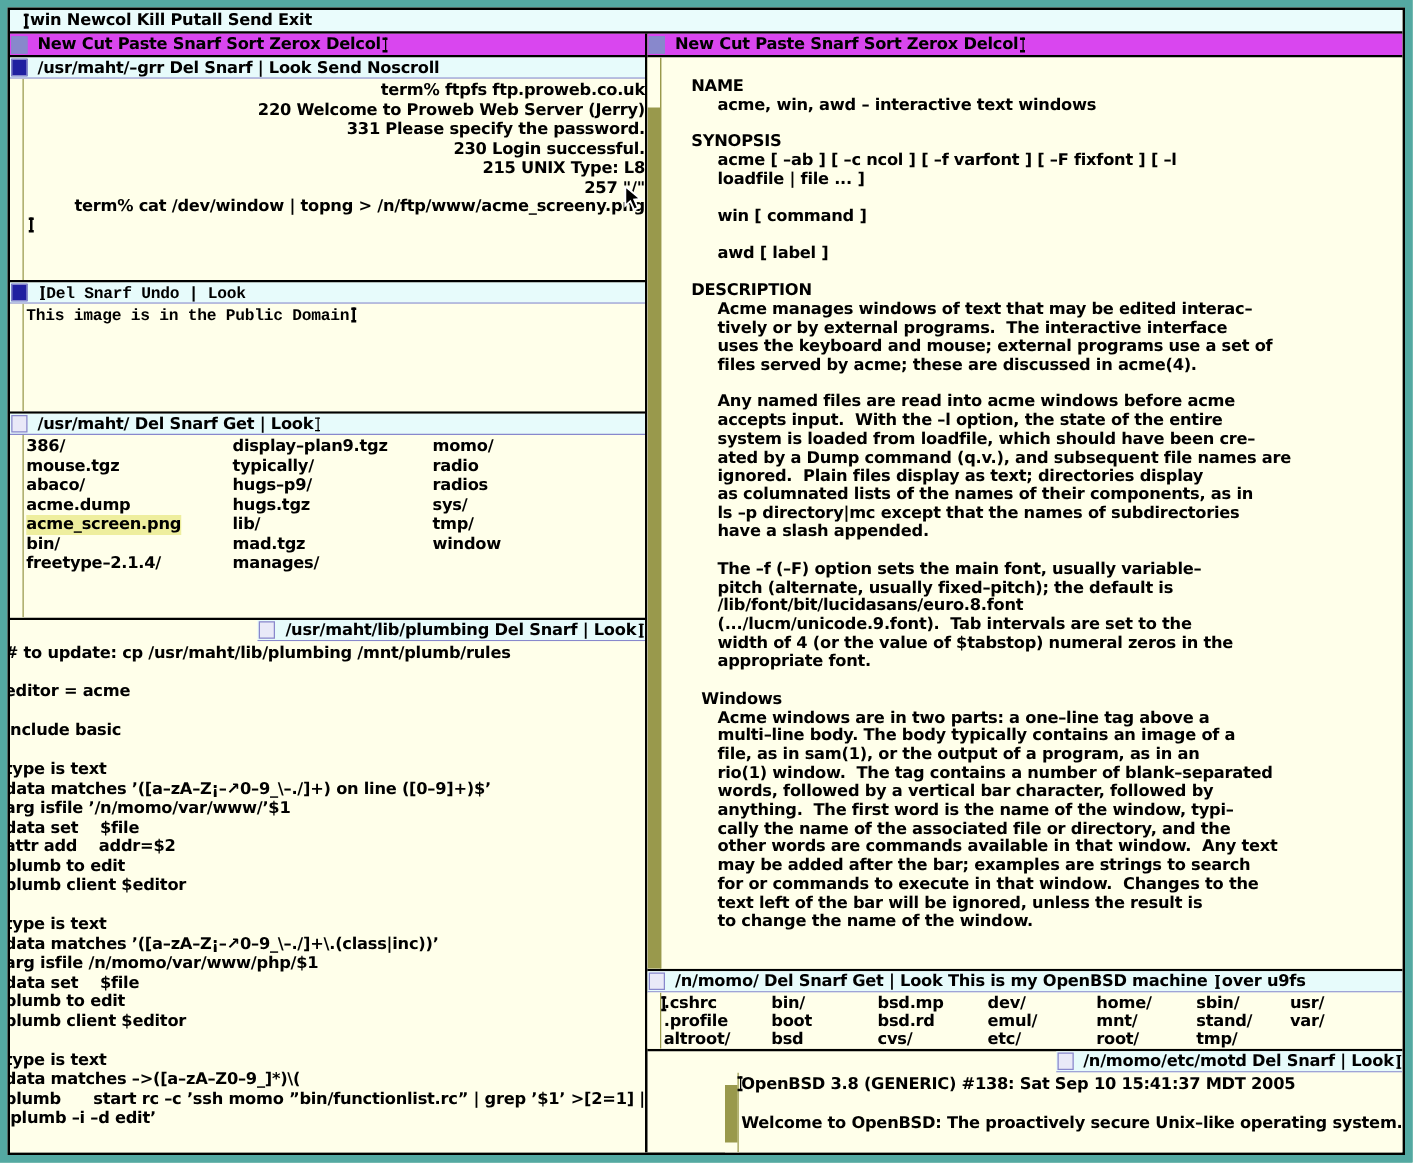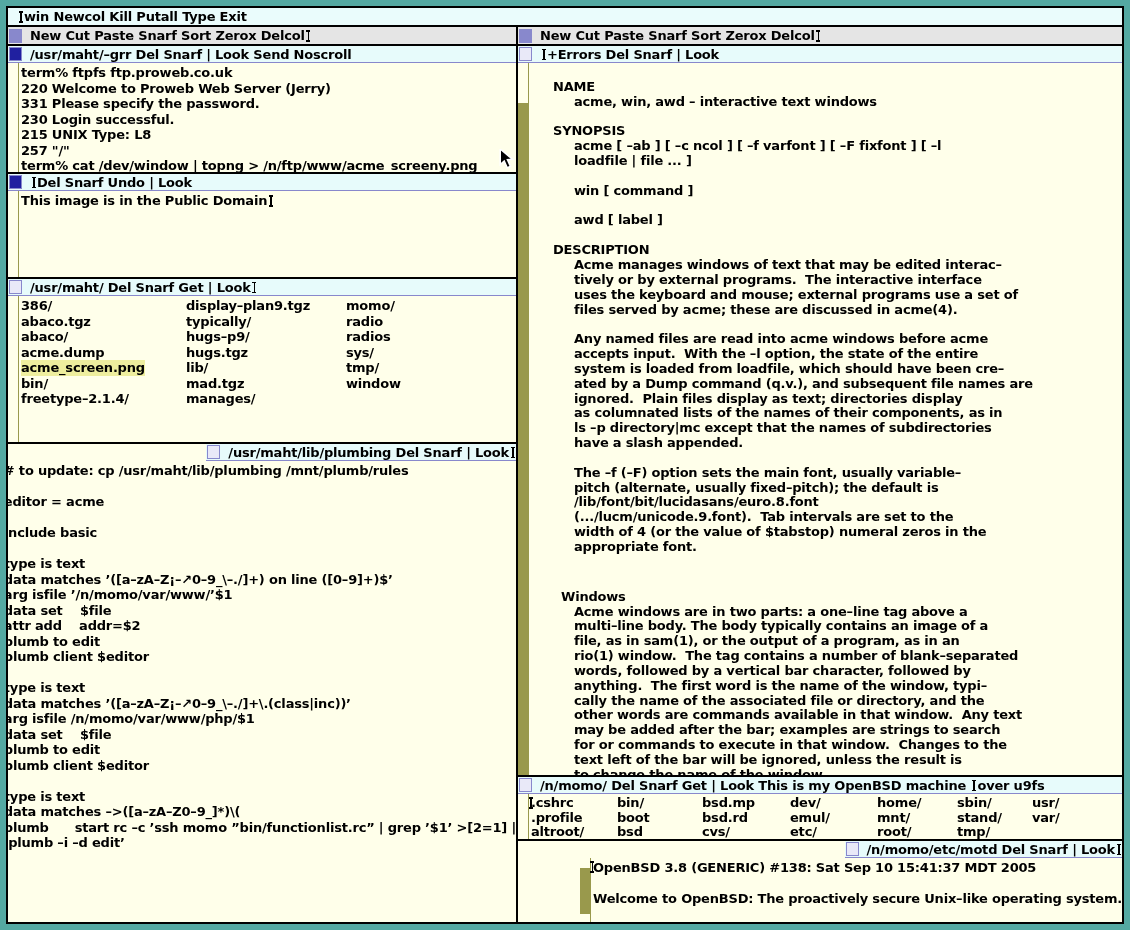--- a/index.html
+++ b/index.html
@@ -4,105 +4,105 @@
 <style>
   html,body{margin:0;padding:0;background:#54a9a2;}
   .screen{position:relative;width:1130px;height:930px;background:#54a9a2;overflow:hidden;
     font-family:"DejaVu Sans",sans-serif;font-weight:bold;font-size:13px;color:#000;letter-spacing:-0.2px;}
   .frame{position:absolute;left:6px;top:6px;right:6px;bottom:6px;border:2px solid #000;
     background:#ffffea;display:flex;flex-direction:column;overflow:hidden;}
   .menu{height:17px;background:#eafcfc;line-height:16px;padding-left:9px;white-space:pre;flex:none;display:flex;align-items:center;}
   .cols{flex:1;border-top:2px solid #000;display:flex;min-height:0;}
   .col{display:flex;flex-direction:column;min-width:0;min-height:0;}
   .divider{width:2px;background:#000;flex:none;}
-  .coltag{height:17px;flex:none;background:#e5e5e5;display:flex;align-items:center;white-space:pre;}
+  .coltag{height:17px;flex:none;background:#d946ef;display:flex;align-items:center;white-space:pre;}
   .win{border-top:2px solid #000;box-sizing:border-box;display:flex;flex-direction:column;min-height:0;flex:none;}
   .win.grow{flex:1;align-items:flex-end;}
   .tag{height:17px;flex:none;background:#e7fbfb;border-bottom:1px solid #8888cc;display:flex;align-items:center;white-space:pre;position:relative;box-sizing:border-box;}
   .dragbox{width:11px;height:12px;border:1px solid #8888cc;margin:0 8px 0 1px;flex:none;background:#e9e9f8;}
   .dragbox.dirty{background:#2020a0;}
   .dragbox.colbox{background:#8888cc;}
   .wbody{flex:1;display:flex;position:relative;background:#ffffea;overflow:hidden;min-height:0;}
   .sbar{width:10px;flex:none;background:#ffffea;border-right:1px solid #99994c;position:relative;}
   .sbar.trough{background:#99994c;}
   .sthumb{position:absolute;top:0;left:0;right:0;height:40px;background:#ffffea;}
   .sbar.motd::after{content:"";position:absolute;left:0;right:0;top:10px;height:46px;background:#99994c;}
   .btext{flex:1;padding:2px 0 0 2px;line-height:15.5px;white-space:pre;overflow:hidden;}
   .btext div{min-height:15.5px;}
   .errors .btext{line-height:14.85px;}
   .errors .btext div{min-height:14.85px;}
   .errors .btext div.mi0{padding-left:22px;}
   .errors .btext div.mi1{padding-left:43px;}
-  .errors .btext div.mi2{padding-left:30px;margin-top:20px;}
+  .errors .btext div.mi2{padding-left:30px;}
   .listing{flex:1;display:flex;padding:2px 0 0 2px;white-space:pre;line-height:15.5px;overflow:hidden;}
   .listing .lcol{flex:none;}
   .listing .lcol div{min-height:15.5px;}
   .momo .listing{line-height:14.6px;}
   .momo .listing .lcol div{min-height:14.6px;}
   .listing .sel{background:#eeee9e;width:max-content;padding-right:0;}
   .caret{position:relative;display:inline-block;width:7px;height:13px;vertical-align:-2px;flex:none;}
   .caret::before{content:"";position:absolute;left:3px;top:1px;bottom:1px;width:1.5px;background:#000;}
   .caret::after{content:"";position:absolute;left:1.5px;right:1.5px;top:1px;height:1.5px;background:#000;box-shadow:0 10px 0 #000;}
   .caret.abs{position:absolute;z-index:3;}
   .mousecursor{position:absolute;left:499px;top:149px;z-index:10;}
 </style>
 </head>
 <body>
 
 <div class="screen">
   <div class="frame">
 
     <div class="menu">
       <span class="caret"></span>
-      <span>win Newcol Kill Putall Type Exit</span>
+      <span>win Newcol Kill Putall Send Exit</span>
     </div>
 
     <div class="cols">
 
       <div class="col" style="width:508px;flex:none;">
         <div class="coltag">
           <span class="dragbox colbox"></span>
           <span>New Cut Paste Snarf Sort Zerox Delcol</span>
           <span class="caret"></span>
         </div>
 
-        <div class="win" style="height:128px;">
+        <div class="win" style="height:180px;text-align:right;">
           <div class="tag">
             <span class="dragbox dirty"></span>
             <span>/usr/maht/–grr Del Snarf | Look Send Noscroll</span>
           </div>
           <div class="wbody">
             <div class="sbar"></div>
             <div class="btext"><div>term% ftpfs ftp.proweb.co.uk</div><div>220 Welcome to Proweb Web Server (Jerry)</div><div>331 Please specify the password.</div><div>230 Login successful.</div><div>215 UNIX Type: L8</div><div>257 "/"</div><div>term% cat /dev/window | topng &gt; /n/ftp/www/acme_screeny.png</div></div>
             <span class="caret abs" style="left:13px;top:110px;"></span>
           </div>
         </div>
 
-        <div class="win" style="height:105px;">
+        <div class="win" style="height:105px;font-family:Liberation Mono, monospace;">
           <div class="tag">
             <span class="dragbox dirty"></span>
             <span class="caret"></span>
             <span>Del Snarf Undo | Look</span>
           </div>
           <div class="wbody">
             <div class="sbar"></div>
             <div class="btext"><div><span>This image is in the Public Domain</span><span class="caret"></span></div></div>
           </div>
         </div>
 
         <div class="win" style="height:165px;">
           <div class="tag">
             <span class="dragbox"></span>
             <span>/usr/maht/ Del Snarf Get | Look</span>
             <span class="caret"></span>
           </div>
           <div class="wbody">
             <div class="sbar"></div>
             <div class="listing">
-              <div class="lcol" style="width:165px;"><div>386/</div><div>abaco.tgz</div><div>abaco/</div><div>acme.dump</div><div class="sel">acme_screen.png</div><div>bin/</div><div>freetype–2.1.4/</div></div>
+              <div class="lcol" style="width:165px;"><div>386/</div><div>mouse.tgz</div><div>abaco/</div><div>acme.dump</div><div class="sel">acme_screen.png</div><div>bin/</div><div>freetype–2.1.4/</div></div>
               <div class="lcol" style="width:160px;"><div>display–plan9.tgz</div><div>typically/</div><div>hugs–p9/</div><div>hugs.tgz</div><div>lib/</div><div>mad.tgz</div><div>manages/</div></div>
               <div class="lcol"><div>momo/</div><div>radio</div><div>radios</div><div>sys/</div><div>tmp/</div><div>window</div></div>
             </div>
           </div>
         </div>
 
         <div class="win grow">
           <div class="tag">
             <span class="dragbox"></span>
             <span>/usr/maht/lib/plumbing Del Snarf | Look</span>
@@ -119,25 +119,20 @@
       <div class="divider"></div>
 
       <div class="col" style="flex:1;">
         <div class="coltag">
           <span class="dragbox colbox"></span>
           <span>New Cut Paste Snarf Sort Zerox Delcol</span>
           <span class="caret"></span>
         </div>
 
         <div class="win errors" style="height:731px;">
-          <div class="tag">
-            <span class="dragbox"></span>
-            <span class="caret"></span>
-            <span>+Errors Del Snarf | Look</span>
-          </div>
           <div class="wbody">
             <div class="sbar trough">
                 <div class="sthumb"></div>
               </div>
             <div class="btext"><div class="b">&nbsp;</div><div class="mi0">NAME</div><div class="mi1">acme, win, awd – interactive text windows</div><div class="b">&nbsp;</div><div class="mi0">SYNOPSIS</div><div class="mi1">acme [ –ab ] [ –c ncol ] [ –f varfont ] [ –F fixfont ] [ –l</div><div class="mi1">loadfile | file ... ]</div><div class="b">&nbsp;</div><div class="mi1">win [ command ]</div><div class="b">&nbsp;</div><div class="mi1">awd [ label ]</div><div class="b">&nbsp;</div><div class="mi0">DESCRIPTION</div><div class="mi1">Acme manages windows of text that may be edited interac–</div><div class="mi1">tively or by external programs.  The interactive interface</div><div class="mi1">uses the keyboard and mouse; external programs use a set of</div><div class="mi1">files served by acme; these are discussed in acme(4).</div><div class="b">&nbsp;</div><div class="mi1">Any named files are read into acme windows before acme</div><div class="mi1">accepts input.  With the –l option, the state of the entire</div><div class="mi1">system is loaded from loadfile, which should have been cre–</div><div class="mi1">ated by a Dump command (q.v.), and subsequent file names are</div><div class="mi1">ignored.  Plain files display as text; directories display</div><div class="mi1">as columnated lists of the names of their components, as in</div><div class="mi1">ls –p directory|mc except that the names of subdirectories</div><div class="mi1">have a slash appended.</div><div class="b">&nbsp;</div><div class="mi1">The –f (–F) option sets the main font, usually variable–</div><div class="mi1">pitch (alternate, usually fixed–pitch); the default is</div><div class="mi1">/lib/font/bit/lucidasans/euro.8.font</div><div class="mi1">(.../lucm/unicode.9.font).  Tab intervals are set to the</div><div class="mi1">width of 4 (or the value of $tabstop) numeral zeros in the</div><div class="mi1">appropriate font.</div><div class="b">&nbsp;</div><div class="mi2">Windows</div><div class="mi1">Acme windows are in two parts: a one–line tag above a</div><div class="mi1">multi–line body. The body typically contains an image of a</div><div class="mi1">file, as in sam(1), or the output of a program, as in an</div><div class="mi1">rio(1) window.  The tag contains a number of blank–separated</div><div class="mi1">words, followed by a vertical bar character, followed by</div><div class="mi1">anything.  The first word is the name of the window, typi–</div><div class="mi1">cally the name of the associated file or directory, and the</div><div class="mi1">other words are commands available in that window.  Any text</div><div class="mi1">may be added after the bar; examples are strings to search</div><div class="mi1">for or commands to execute in that window.  Changes to the</div><div class="mi1">text left of the bar will be ignored, unless the result is</div><div class="mi1">to change the name of the window.</div></div>
           </div>
         </div>
 
         <div class="win momo" style="height:64px;">
           <div class="tag">

